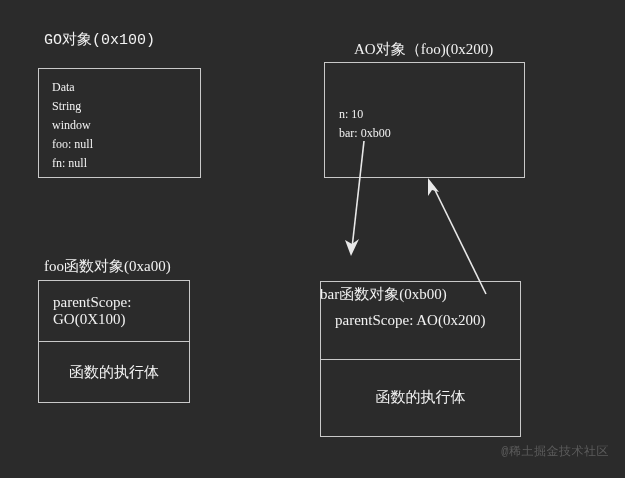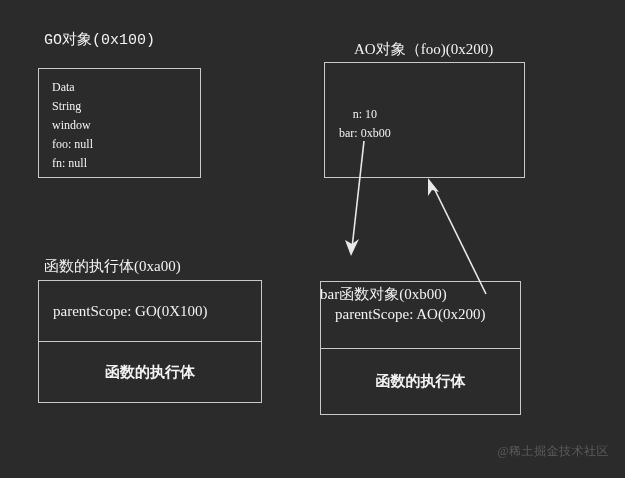--- a/index.html
+++ b/index.html
@@ -55,69 +55,68 @@
     font-size: 15px;
     box-sizing: border-box;
   }
   .fn-row.scope {
     padding-left: 14px;
     justify-content: flex-start;
     border-bottom: 1px solid #c9c9c9;
   }
   .fn-row.body {
     justify-content: center;
-    font-weight: bold;
   }
 
   .arrow-layer {
     position: absolute;
     left: 0;
     top: 0;
     width: 625px;
     height: 478px;
     pointer-events: none;
   }
 
   .watermark {
     position: absolute;
     right: 16px;
     bottom: 18px;
     color: #5b5b5b;
     font-size: 12px;
-    font-family: Liberation Serif, serif;
+    font-family: Liberation Mono, monospace;
     letter-spacing: 0.5px;
     white-space: pre;
   }
 </style>
 </head>
 <body>
 
 <div id="canvas">
 
   <div class="box-label" style="left:44px; top:32px;font-family:Liberation Mono, monospace;">GO对象(0x100)</div>
   <div class="obj-box" style="left:38px; top:68px; width:163px; height:110px;"></div>
   <div class="obj-list" style="left:52px; top:78px;">Data
 String
 window
 foo: null
 fn: null</div>
 
   <div class="box-label" style="left:337px; top:40px;margin-left:17px;">AO对象（foo)(0x200)</div>
   <div class="obj-box" style="left:324px; top:62px; width:201px; height:116px;"></div>
-  <div class="obj-list" style="left:339px; top:105px;text-align:center;">n: 10
+  <div class="obj-list" style="left:339px; top:105px;">n: 10
 bar: 0xb00</div>
 
-  <div class="box-label" style="left:44px; top:257px;">函数的执行体(0xa00)</div>
-  <div class="fn-box" style="left:38px; top:280px; width:224px; height:123px;text-align:center;">
+  <div class="box-label" style="left:44px; top:257px;">foo函数对象(0xa00)</div>
+  <div class="fn-box" style="left:38px; top:280px; width:152px; height:123px;">
     <div class="fn-row scope">parentScope: GO(0X100)</div>
     <div class="fn-row body">函数的执行体</div>
   </div>
 
   <div class="box-label" style="left:320px; top:257px;margin-top:28px;">bar函数对象(0xb00)</div>
-  <div class="fn-box" style="left:320px; top:281px; width:201px; height:134px;">
+  <div class="fn-box" style="left:320px; top:281px; width:201px; height:156px;">
     <div class="fn-row scope">parentScope: AO(0x200)</div>
     <div class="fn-row body">函数的执行体</div>
   </div>
 
   <svg class="arrow-layer" viewBox="0 0 625 478">
     <g stroke="#e8e8e8" stroke-width="1.6" fill="none">
 
       <line x1="364" y1="141" x2="352" y2="248"></line>
       <polygon points="351,256 345,240 352,244 359,239" fill="#e8e8e8" stroke="none"></polygon>
 

